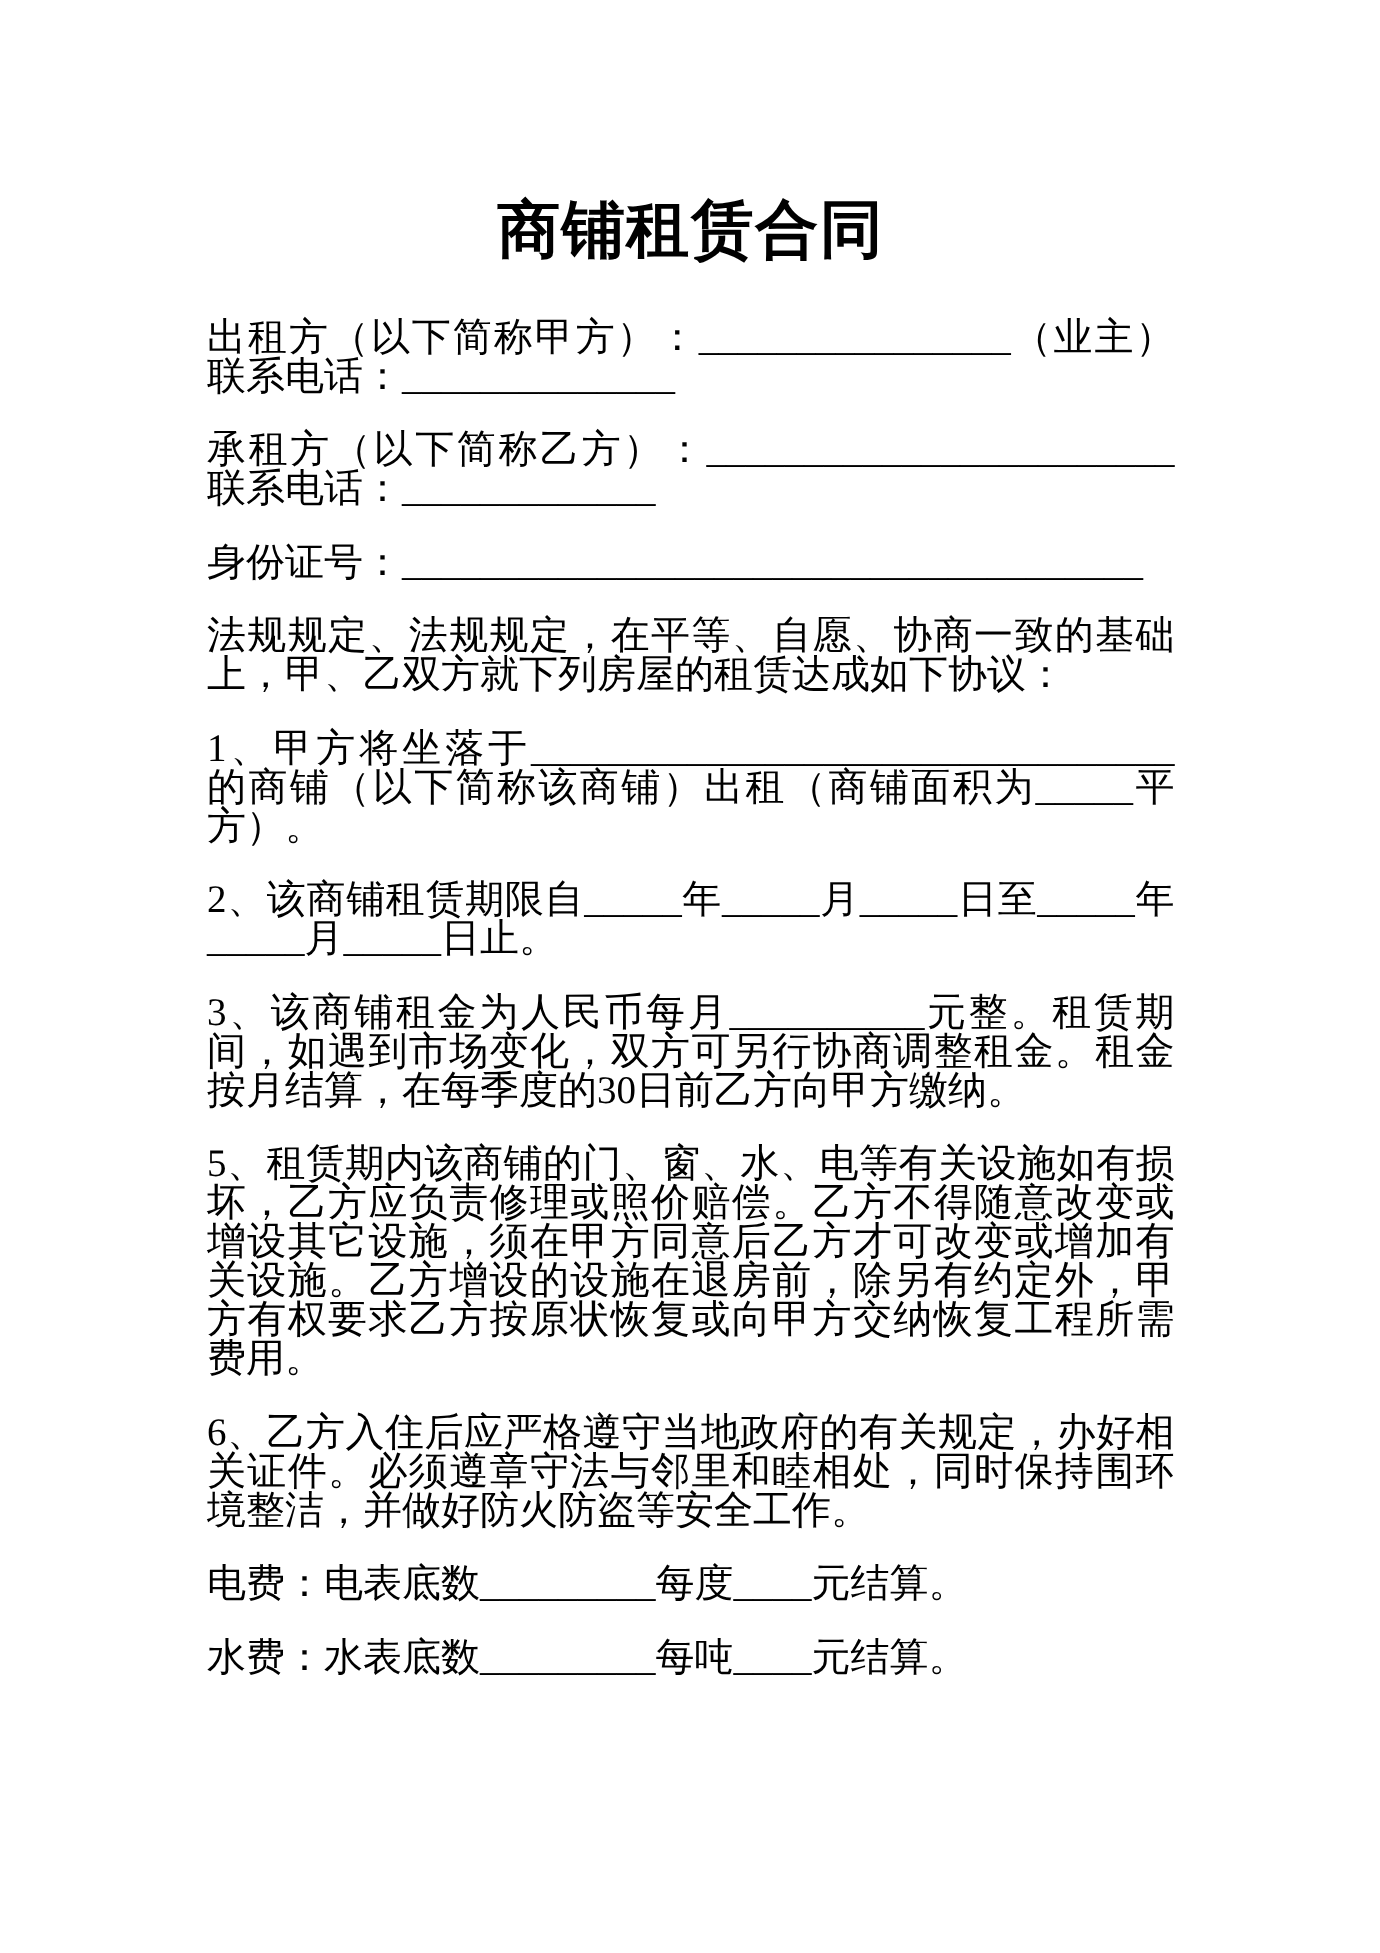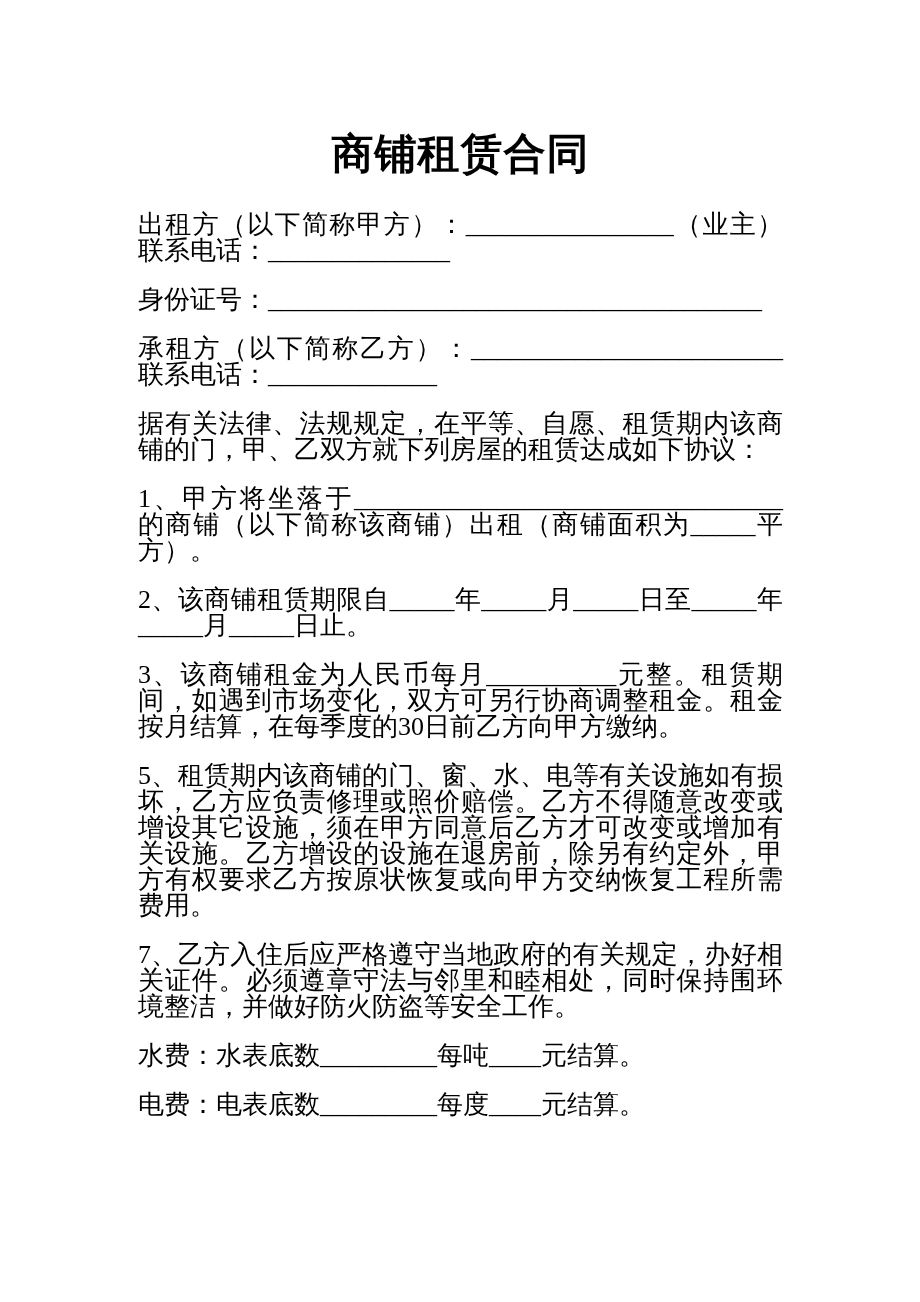--- a/index.html
+++ b/index.html
@@ -37,23 +37,23 @@
     white-space: pre-wrap;
   }
 </style>
 </head>
 <body>
 
 <div class="page">
   <h1 class="doc-title">商铺租赁合同</h1>
 
   <p class="para">出租方（以下简称甲方）：________________（业主）联系电话：______________</p>
+  <p class="para">承租方（以下简称乙方）：________________________　　　　联系电话：_____________</p>
   <p class="para">身份证号：______________________________________</p>
-  <p class="para">承租方（以下简称乙方）：________________________　　　　联系电话：_____________</p>
-  <p class="para">据有关法律、法规规定，在平等、自愿、租赁期内该商铺的门，甲、乙双方就下列房屋的租赁达成如下协议：</p>
+  <p class="para">法规规定、法规规定，在平等、自愿、协商一致的基础上，甲、乙双方就下列房屋的租赁达成如下协议：</p>
   <p class="para">1、甲方将坐落于_________________________________的商铺（以下简称该商铺）出租（商铺面积为_____平方）。</p>
   <p class="para">2、该商铺租赁期限自_____年_____月_____日至_____年_____月_____日止。</p>
   <p class="para">3、该商铺租金为人民币每月__________元整。租赁期间，如遇到市场变化，双方可另行协商调整租金。租金按月结算，在每季度的30日前乙方向甲方缴纳。</p>
   <p class="para">5、租赁期内该商铺的门、窗、水、电等有关设施如有损坏，乙方应负责修理或照价赔偿。乙方不得随意改变或增设其它设施，须在甲方同意后乙方才可改变或增加有关设施。乙方增设的设施在退房前，除另有约定外，甲方有权要求乙方按原状恢复或向甲方交纳恢复工程所需费用。</p>
-  <p class="para">7、乙方入住后应严格遵守当地政府的有关规定，办好相关证件。必须遵章守法与邻里和睦相处，同时保持围环境整洁，并做好防火防盗等安全工作。</p>
+  <p class="para">6、乙方入住后应严格遵守当地政府的有关规定，办好相关证件。必须遵章守法与邻里和睦相处，同时保持围环境整洁，并做好防火防盗等安全工作。</p>
+  <p class="para">电费：电表底数_________每度____元结算。</p>
   <p class="para">水费：水表底数_________每吨____元结算。</p>
-  <p class="para">电费：电表底数_________每度____元结算。</p>
 </div>
 
 </body></html>

